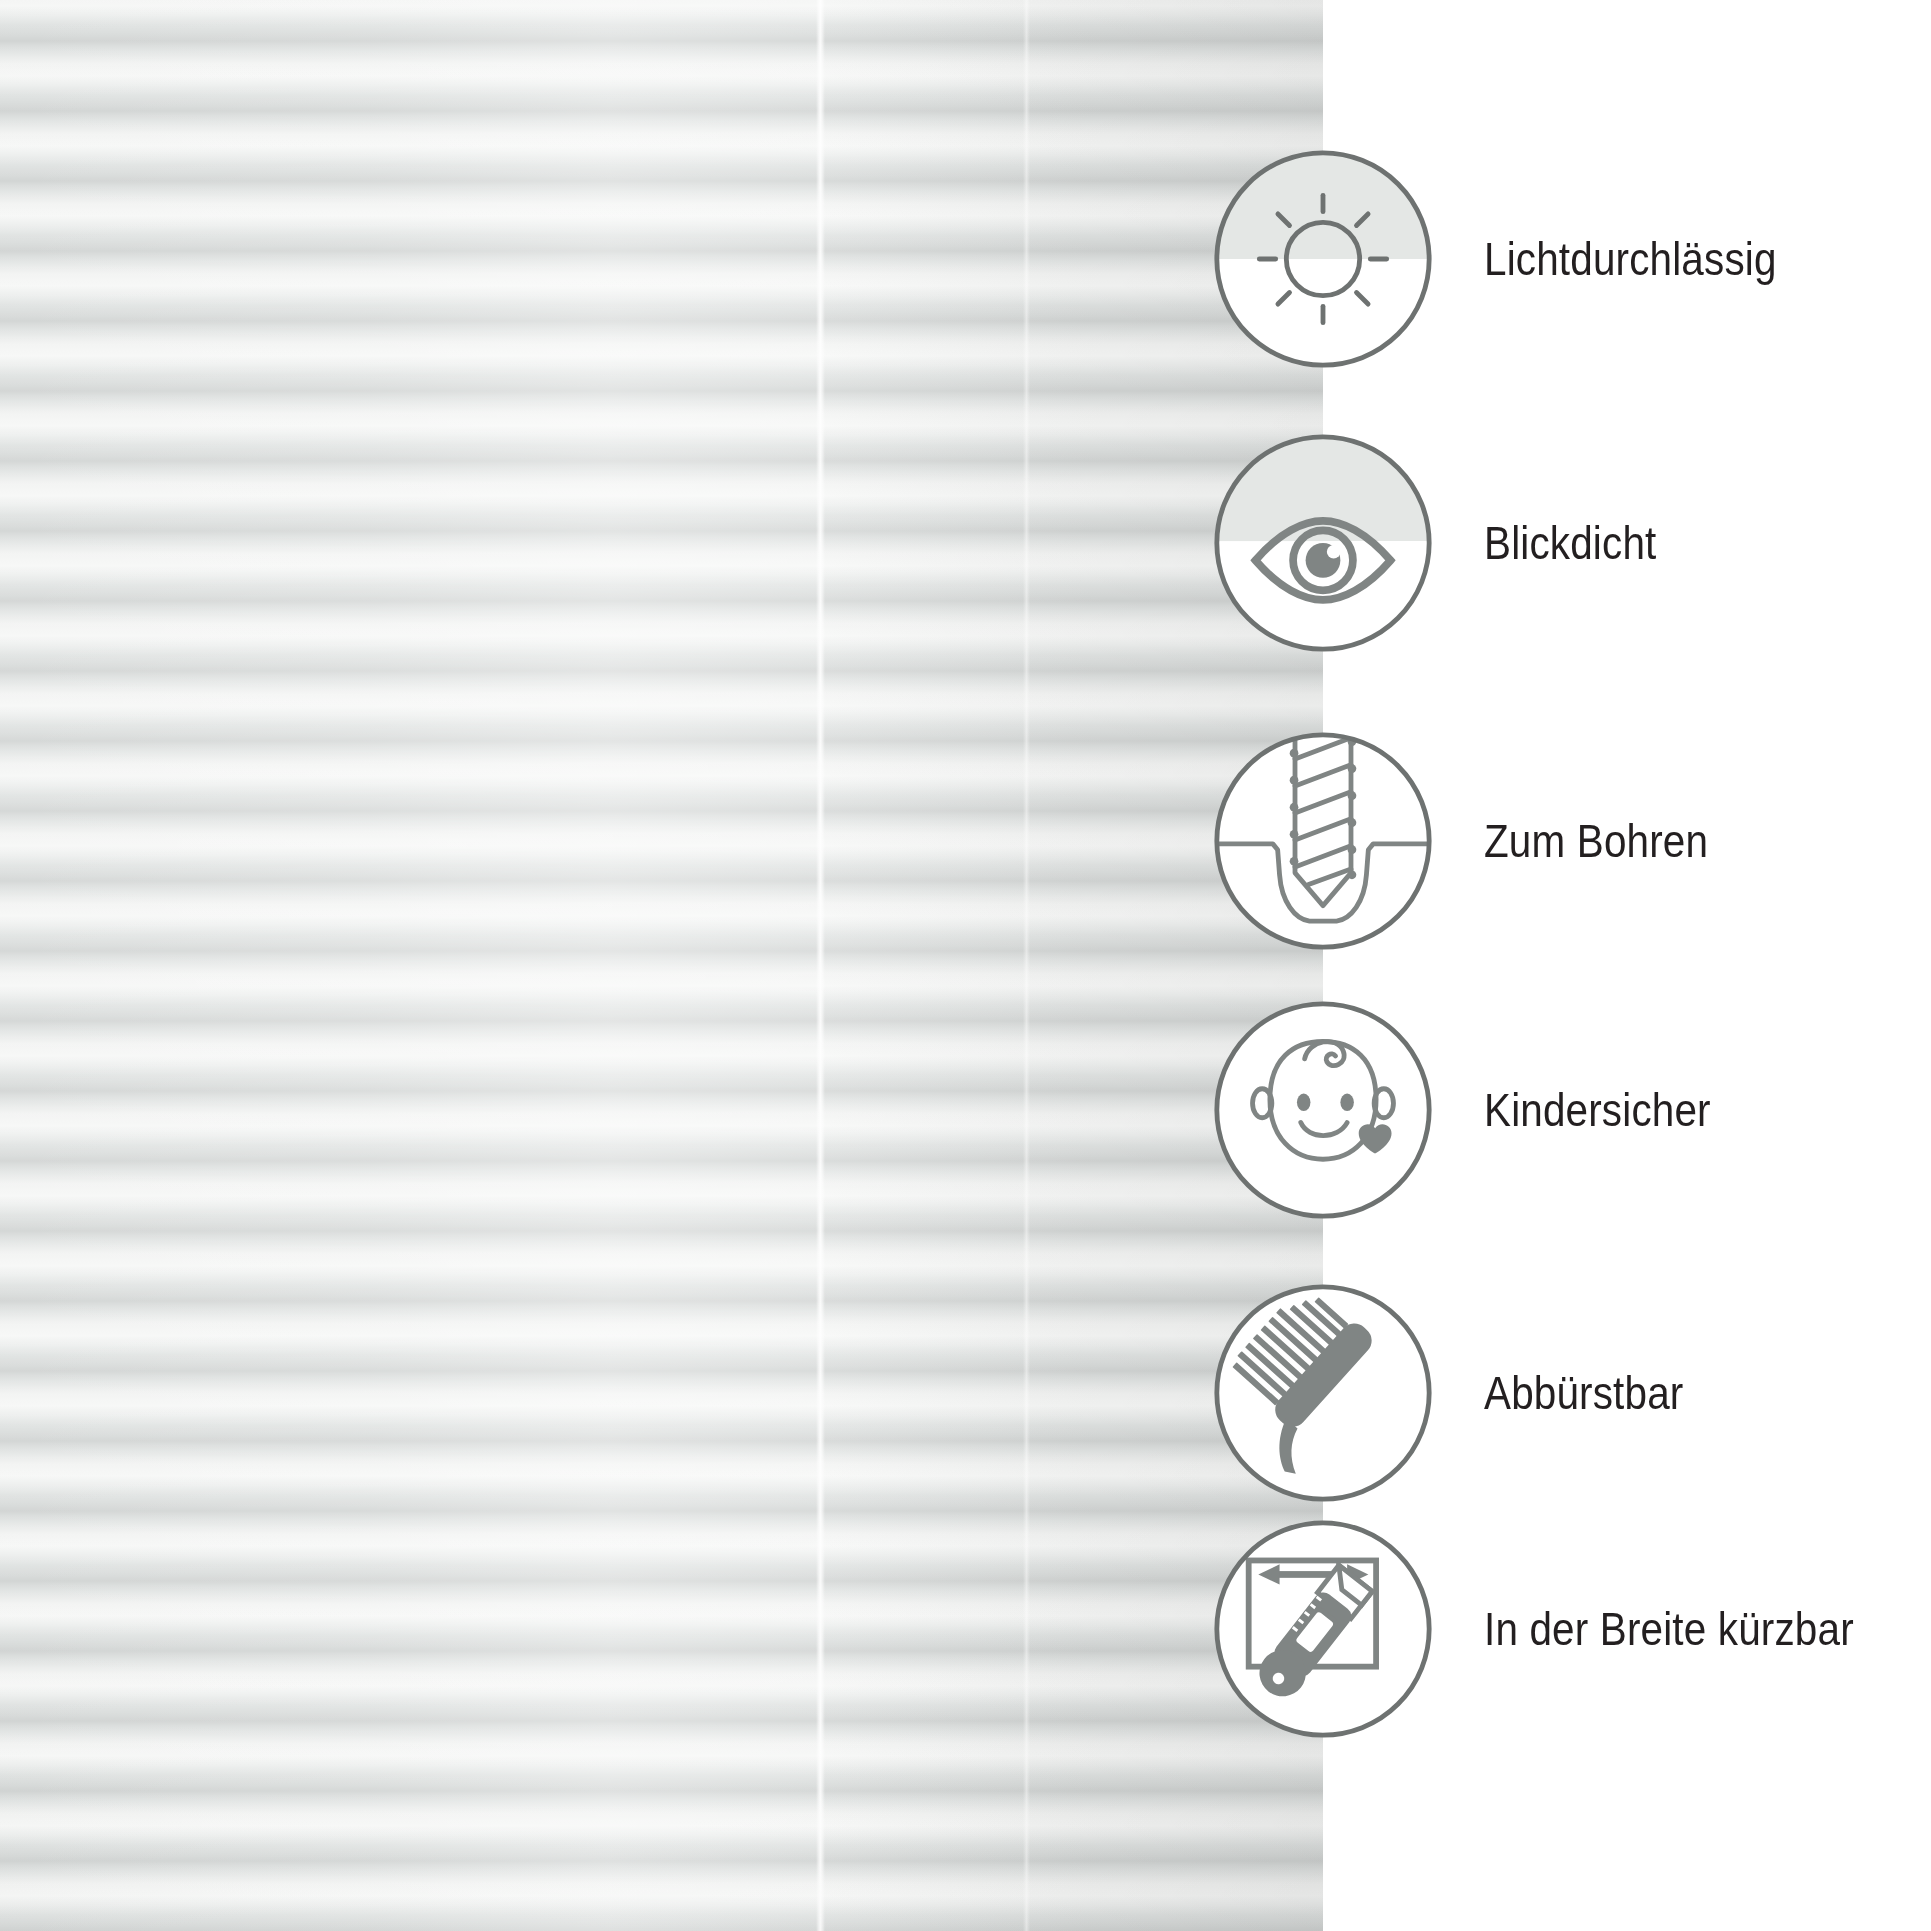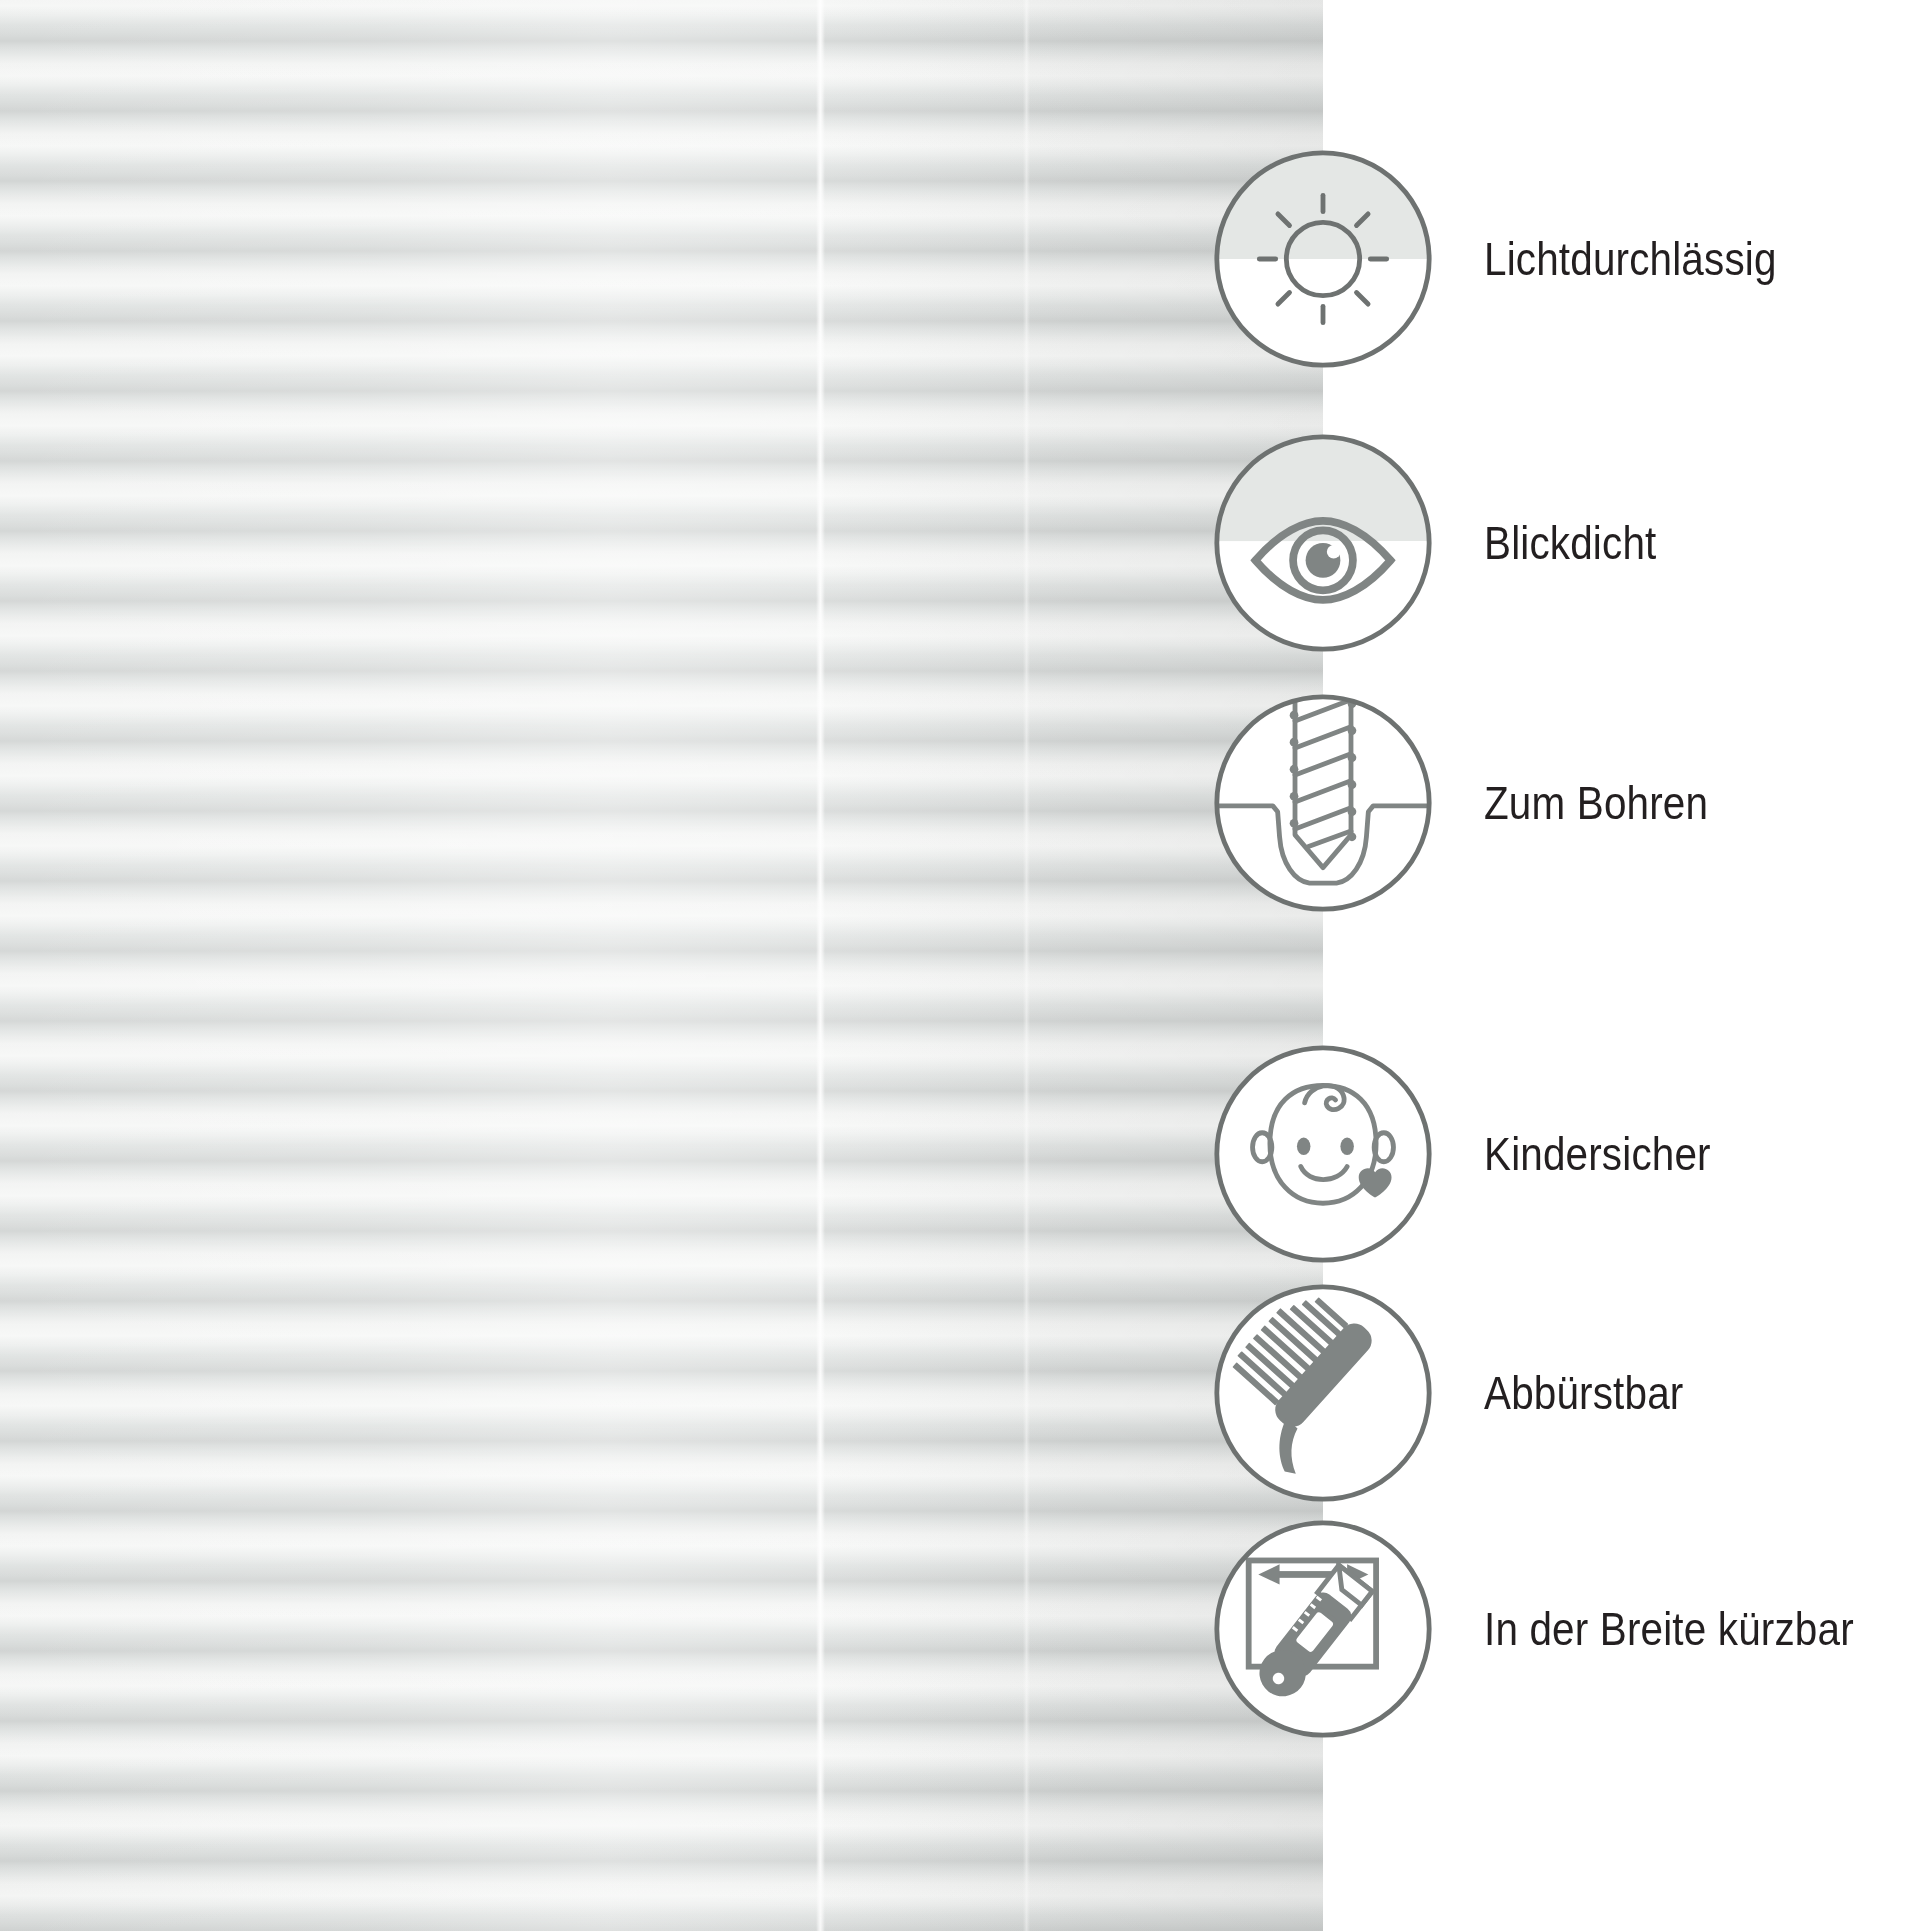--- a/index.html
+++ b/index.html
@@ -160,21 +160,21 @@
 
         <circle cx="115" cy="133" r="18" fill="#808584"></circle>
 
         <path d="M122 116 a15 15 0 0 1 9 14 a10 10 0 0 0 -9 -14 Z" fill="#ffffff"></path>
         <circle cx="126" cy="124" r="7" fill="#ffffff"></circle>
       </svg>
     </div>
     <div class="flabel">Blickdicht</div>
   </div>
 
-  <div class="feature" style="top:692px;">
+  <div class="feature" style="top:730px;">
     <div class="badge">
       <svg viewBox="0 0 230 230" xmlns="http://www.w3.org/2000/svg">
         <defs>
           <clipPath id="cl3">
               <circle cx="115" cy="115" r="110"></circle>
             </clipPath>
         </defs>
         <circle cx="115" cy="115" r="110" fill="#ffffff"></circle>
         <g clip-path="url(#cl3)">
 
@@ -205,21 +205,21 @@
             <circle cx="145" cy="124" r="4.5"></circle>
               <circle cx="145" cy="150" r="4.5"></circle>
           </g>
         </g>
         <circle cx="115" cy="115" r="110" fill="none" stroke="#6e7271" stroke-width="5"></circle>
       </svg>
     </div>
     <div class="flabel">Zum Bohren</div>
   </div>
 
-  <div class="feature" style="top:1043px;">
+  <div class="feature" style="top:999px;">
     <div class="badge">
       <svg viewBox="0 0 230 230" xmlns="http://www.w3.org/2000/svg">
         <circle cx="115" cy="115" r="110" fill="#ffffff" stroke="#6e7271" stroke-width="5"></circle>
 
         <ellipse cx="52" cy="108" rx="10" ry="15" fill="none" stroke="#808584" stroke-width="5"></ellipse>
         <ellipse cx="178" cy="108" rx="10" ry="15" fill="none" stroke="#808584" stroke-width="5"></ellipse>
 
         <path d="M60 104 C60 62 84 44 115 44 C146 44 170 62 170 104
                  C170 143 146 166 115 166 C84 166 60 143 60 104 Z" fill="none" stroke="#808584" stroke-width="5"></path>
 

